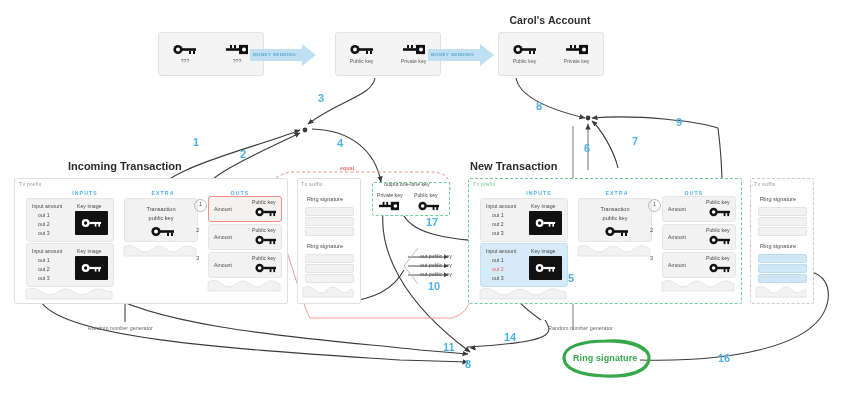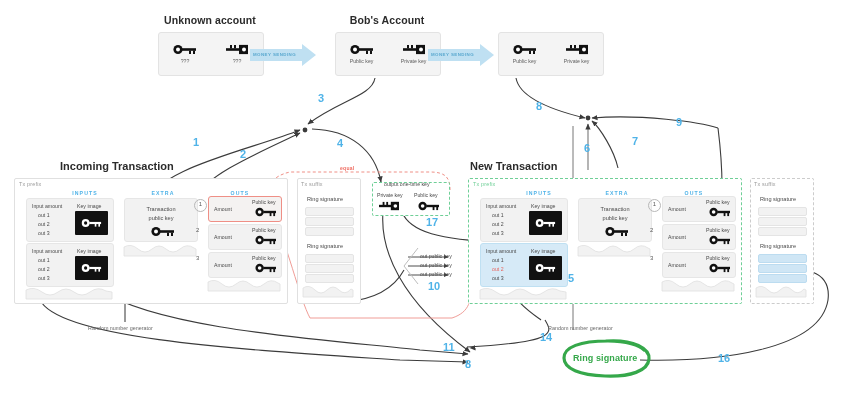--- a/index.html
+++ b/index.html
@@ -135,21 +135,20 @@
     </g>
 
     <g fill="none" stroke="#ef8f86" stroke-width="1" stroke-dasharray="3,2.4">
       <path d="M262,206 C266,186 272,176 290,172 L430,172 C446,172 450,178 450,190"></path>
     </g>
     <g fill="none" stroke="#f09d97" stroke-width="1">
       <path d="M272,212 C286,240 300,300 310,318 L452,318 C470,312 472,300 470,282"></path>
     </g>
   </svg>
 
-  <div class="abs acct-title" style="left:150px;top:14px;width:120px;">Unknown account</div>
   <div class="abs acct-card" style="left:158px;top:32px;width:104px;height:42px;">
     <div class="keycell">
       <svg class="kg" width="24" height="11" viewBox="0 0 24 11">
         <circle cx="5" cy="5.5" r="4.6" fill="#111"></circle>
           <circle cx="5" cy="5.5" r="2" fill="#fff"></circle>
         <rect x="9" y="4.2" width="14" height="2.6" fill="#111"></rect>
         <rect x="16" y="6.6" width="2" height="3.4" fill="#111"></rect>
         <rect x="20" y="6.6" width="2" height="3.4" fill="#111"></rect>
       </svg>
       <div class="keycap">???</div>
@@ -159,21 +158,20 @@
         <rect x="14" y="0.9" width="9" height="9.2" fill="#111"></rect>
           <circle cx="19" cy="5.5" r="2" fill="#fff"></circle>
         <rect x="1" y="4.2" width="14" height="2.6" fill="#111"></rect>
         <rect x="5" y="1" width="2" height="3.4" fill="#111"></rect>
         <rect x="9" y="1" width="2" height="3.4" fill="#111"></rect>
       </svg>
       <div class="keycap">???</div>
     </div>
   </div>
 
-  <div class="abs acct-title" style="left:327px;top:14px;width:120px;">Bob's Account</div>
   <div class="abs acct-card" style="left:335px;top:32px;width:104px;height:42px;">
     <div class="keycell">
       <svg class="kg" width="24" height="11" viewBox="0 0 24 11">
         <circle cx="5" cy="5.5" r="4.6" fill="#111"></circle>
           <circle cx="5" cy="5.5" r="2" fill="#fff"></circle>
         <rect x="9" y="4.2" width="14" height="2.6" fill="#111"></rect>
         <rect x="16" y="6.6" width="2" height="3.4" fill="#111"></rect>
         <rect x="20" y="6.6" width="2" height="3.4" fill="#111"></rect>
       </svg>
       <div class="keycap">Public key</div>
@@ -183,20 +181,21 @@
         <rect x="14" y="0.9" width="9" height="9.2" fill="#111"></rect>
           <circle cx="19" cy="5.5" r="2" fill="#fff"></circle>
         <rect x="1" y="4.2" width="14" height="2.6" fill="#111"></rect>
         <rect x="5" y="1" width="2" height="3.4" fill="#111"></rect>
         <rect x="9" y="1" width="2" height="3.4" fill="#111"></rect>
       </svg>
       <div class="keycap">Private key</div>
     </div>
   </div>
 
+  <div class="abs acct-title" style="left:490px;top:14px;width:120px;">Carol's Account</div>
   <div class="abs acct-card" style="left:498px;top:32px;width:104px;height:42px;">
     <div class="keycell">
       <svg class="kg" width="24" height="11" viewBox="0 0 24 11">
         <circle cx="5" cy="5.5" r="4.6" fill="#111"></circle>
           <circle cx="5" cy="5.5" r="2" fill="#fff"></circle>
         <rect x="9" y="4.2" width="14" height="2.6" fill="#111"></rect>
         <rect x="16" y="6.6" width="2" height="3.4" fill="#111"></rect>
         <rect x="20" y="6.6" width="2" height="3.4" fill="#111"></rect>
       </svg>
       <div class="keycap">Public key</div>
@@ -219,21 +218,21 @@
     </svg>
     <div class="mtxt">MONEY SENDING</div>
   </div>
   <div class="abs money" style="left:428px;top:44px;width:66px;height:22px;">
     <svg width="66" height="22" viewBox="0 0 66 22">
       <path d="M0,5 L52,5 L52,0 L66,11 L52,22 L52,17 L0,17 z" fill="#bfe0f2"></path>
     </svg>
     <div class="mtxt">MONEY SENDING</div>
   </div>
 
-  <div class="abs sect-title" style="left:20px;top:160px;padding-left:40px;">Incoming Transaction</div>
+  <div class="abs sect-title" style="left:28px;top:160px;padding-left:40px;">Incoming Transaction</div>
 
   <div class="abs panel" style="left:14px;top:178px;width:272px;height:124px;"></div>
   <div class="abs tx-tag" style="left:19px;top:181px;">Tx prefix</div>
   <div class="abs colhdr" style="left:40px;top:190px;width:90px;">INPUTS</div>
   <div class="abs colhdr" style="left:128px;top:190px;width:70px;">EXTRA</div>
   <div class="abs colhdr" style="left:200px;top:190px;width:80px;">OUTS</div>
 
   <div class="abs box" style="left:26px;top:198px;width:86px;height:42px;">
     <div class="abs tiny" style="left:5px;top:4px;">Input amount</div>
     <div class="abs tiny" style="left:50px;top:4px;">Key image</div>
@@ -498,16 +497,16 @@
   <div class="abs num" style="left:240px;top:148px;">2</div>
   <div class="abs num" style="left:318px;top:92px;">3</div>
   <div class="abs num" style="left:337px;top:137px;">4</div>
   <div class="abs num" style="left:568px;top:272px;">5</div>
   <div class="abs num" style="left:584px;top:142px;">6</div>
   <div class="abs num" style="left:632px;top:135px;">7</div>
   <div class="abs num" style="left:536px;top:100px;">8</div>
   <div class="abs num" style="left:676px;top:116px;">9</div>
   <div class="abs num" style="left:465px;top:358px;">8</div>
   <div class="abs num" style="left:443px;top:341px;">11</div>
-  <div class="abs num" style="left:540px;top:331px;text-align:center;">14</div>
+  <div class="abs num" style="left:504px;top:331px;text-align:center;">14</div>
   <div class="abs num" style="left:718px;top:352px;">16</div>
 
 </div>
 
 </body></html>

